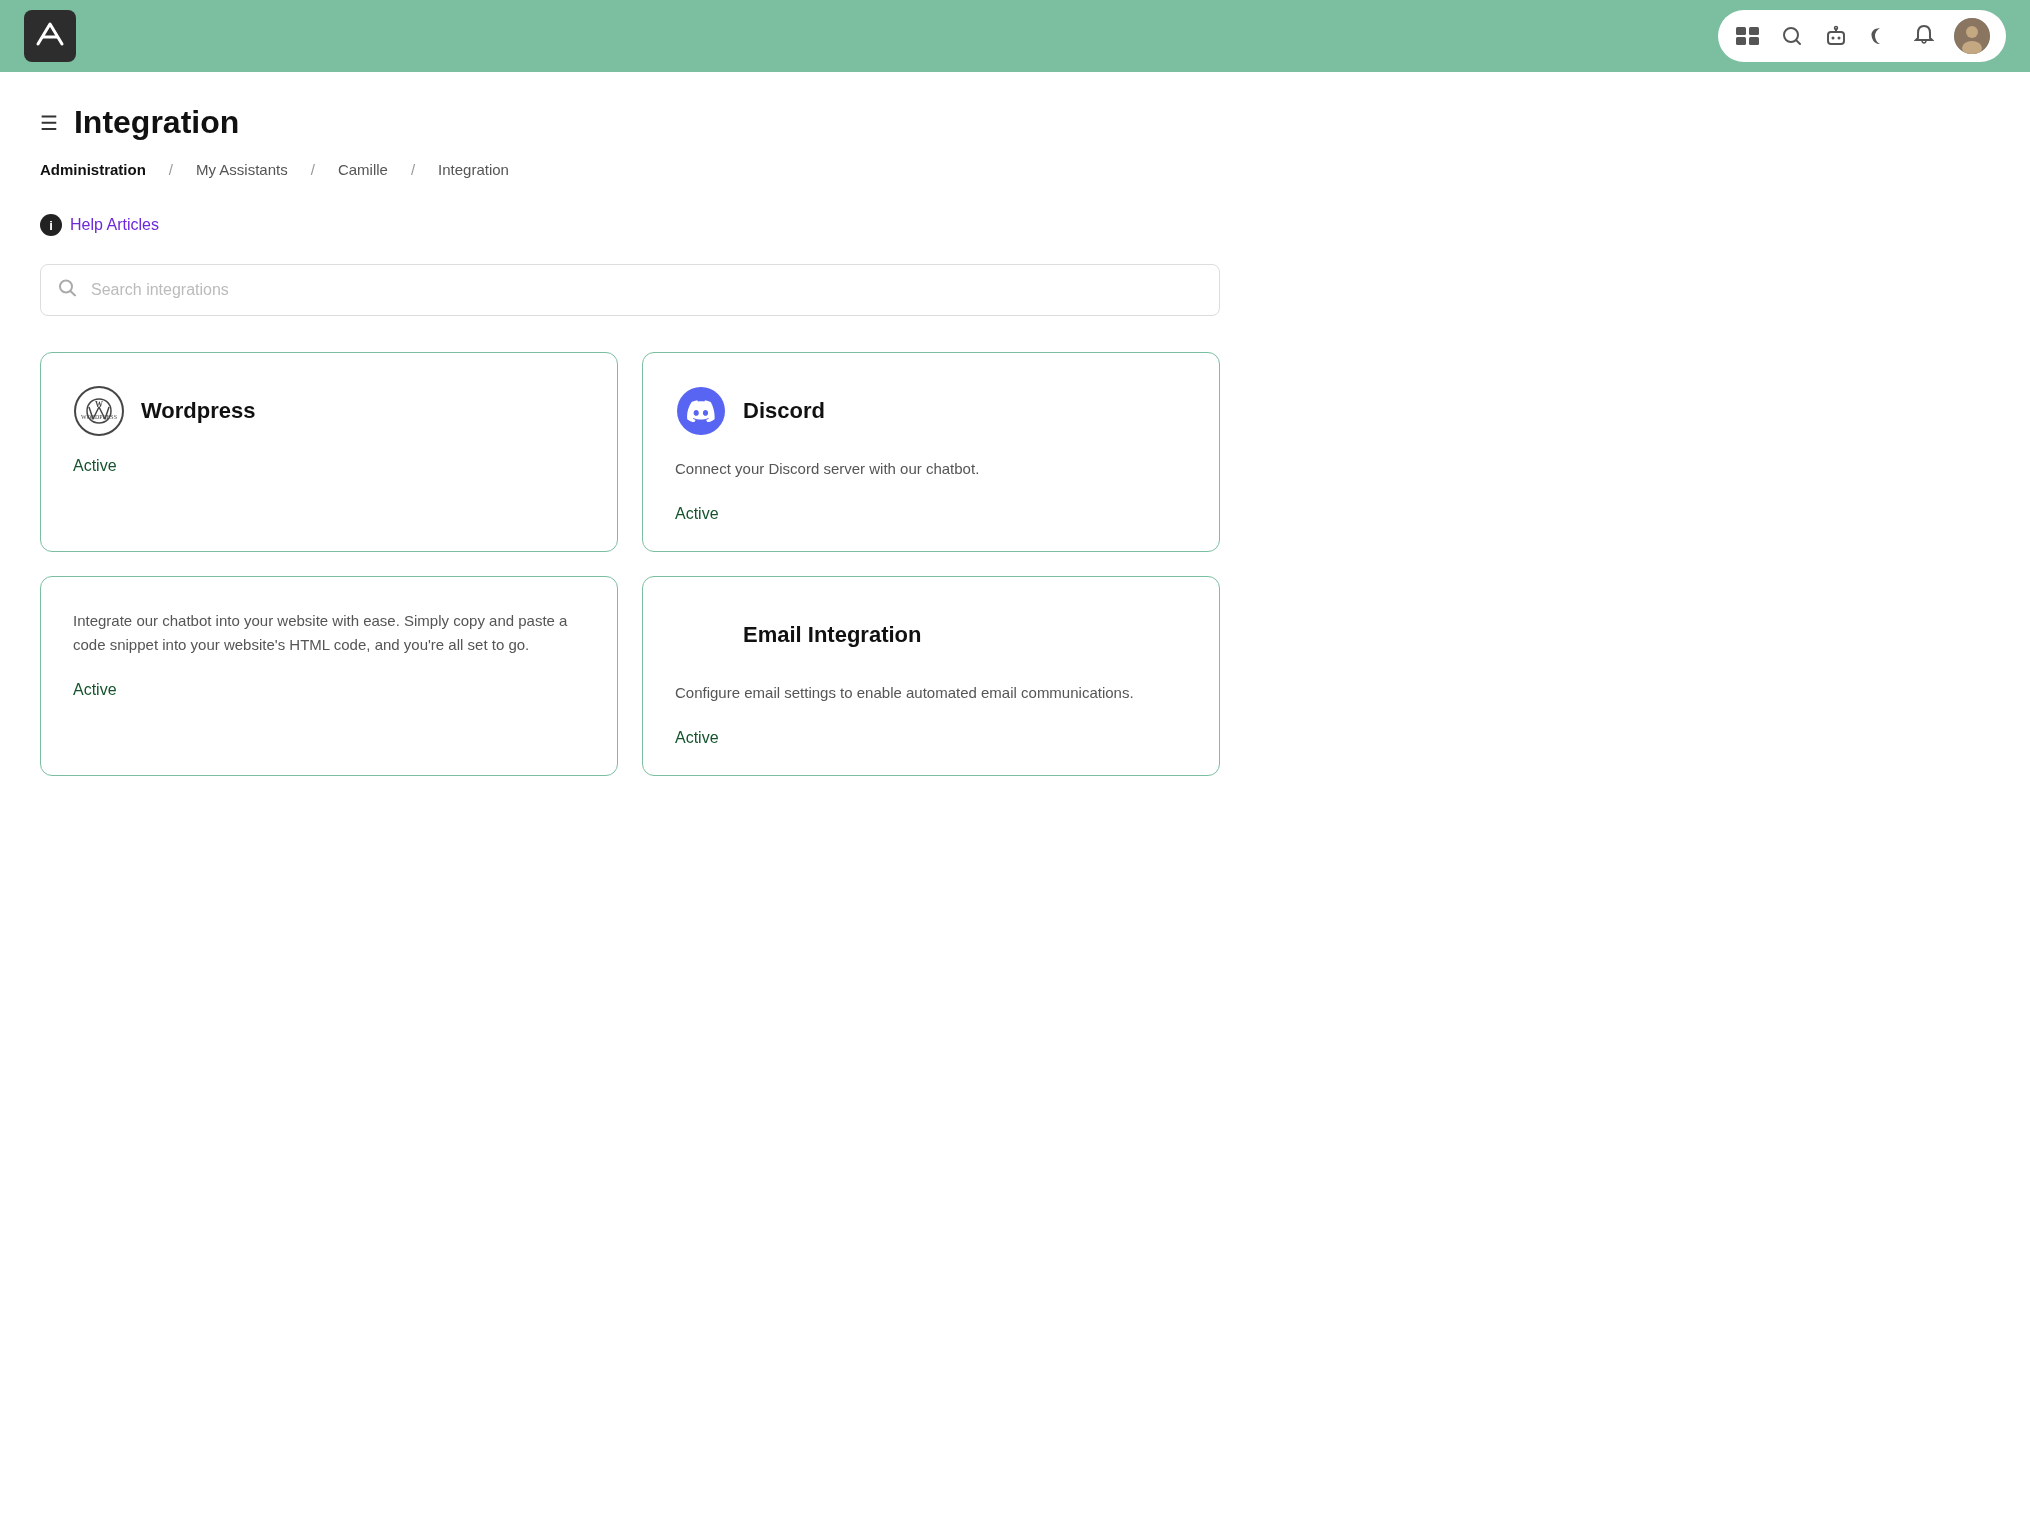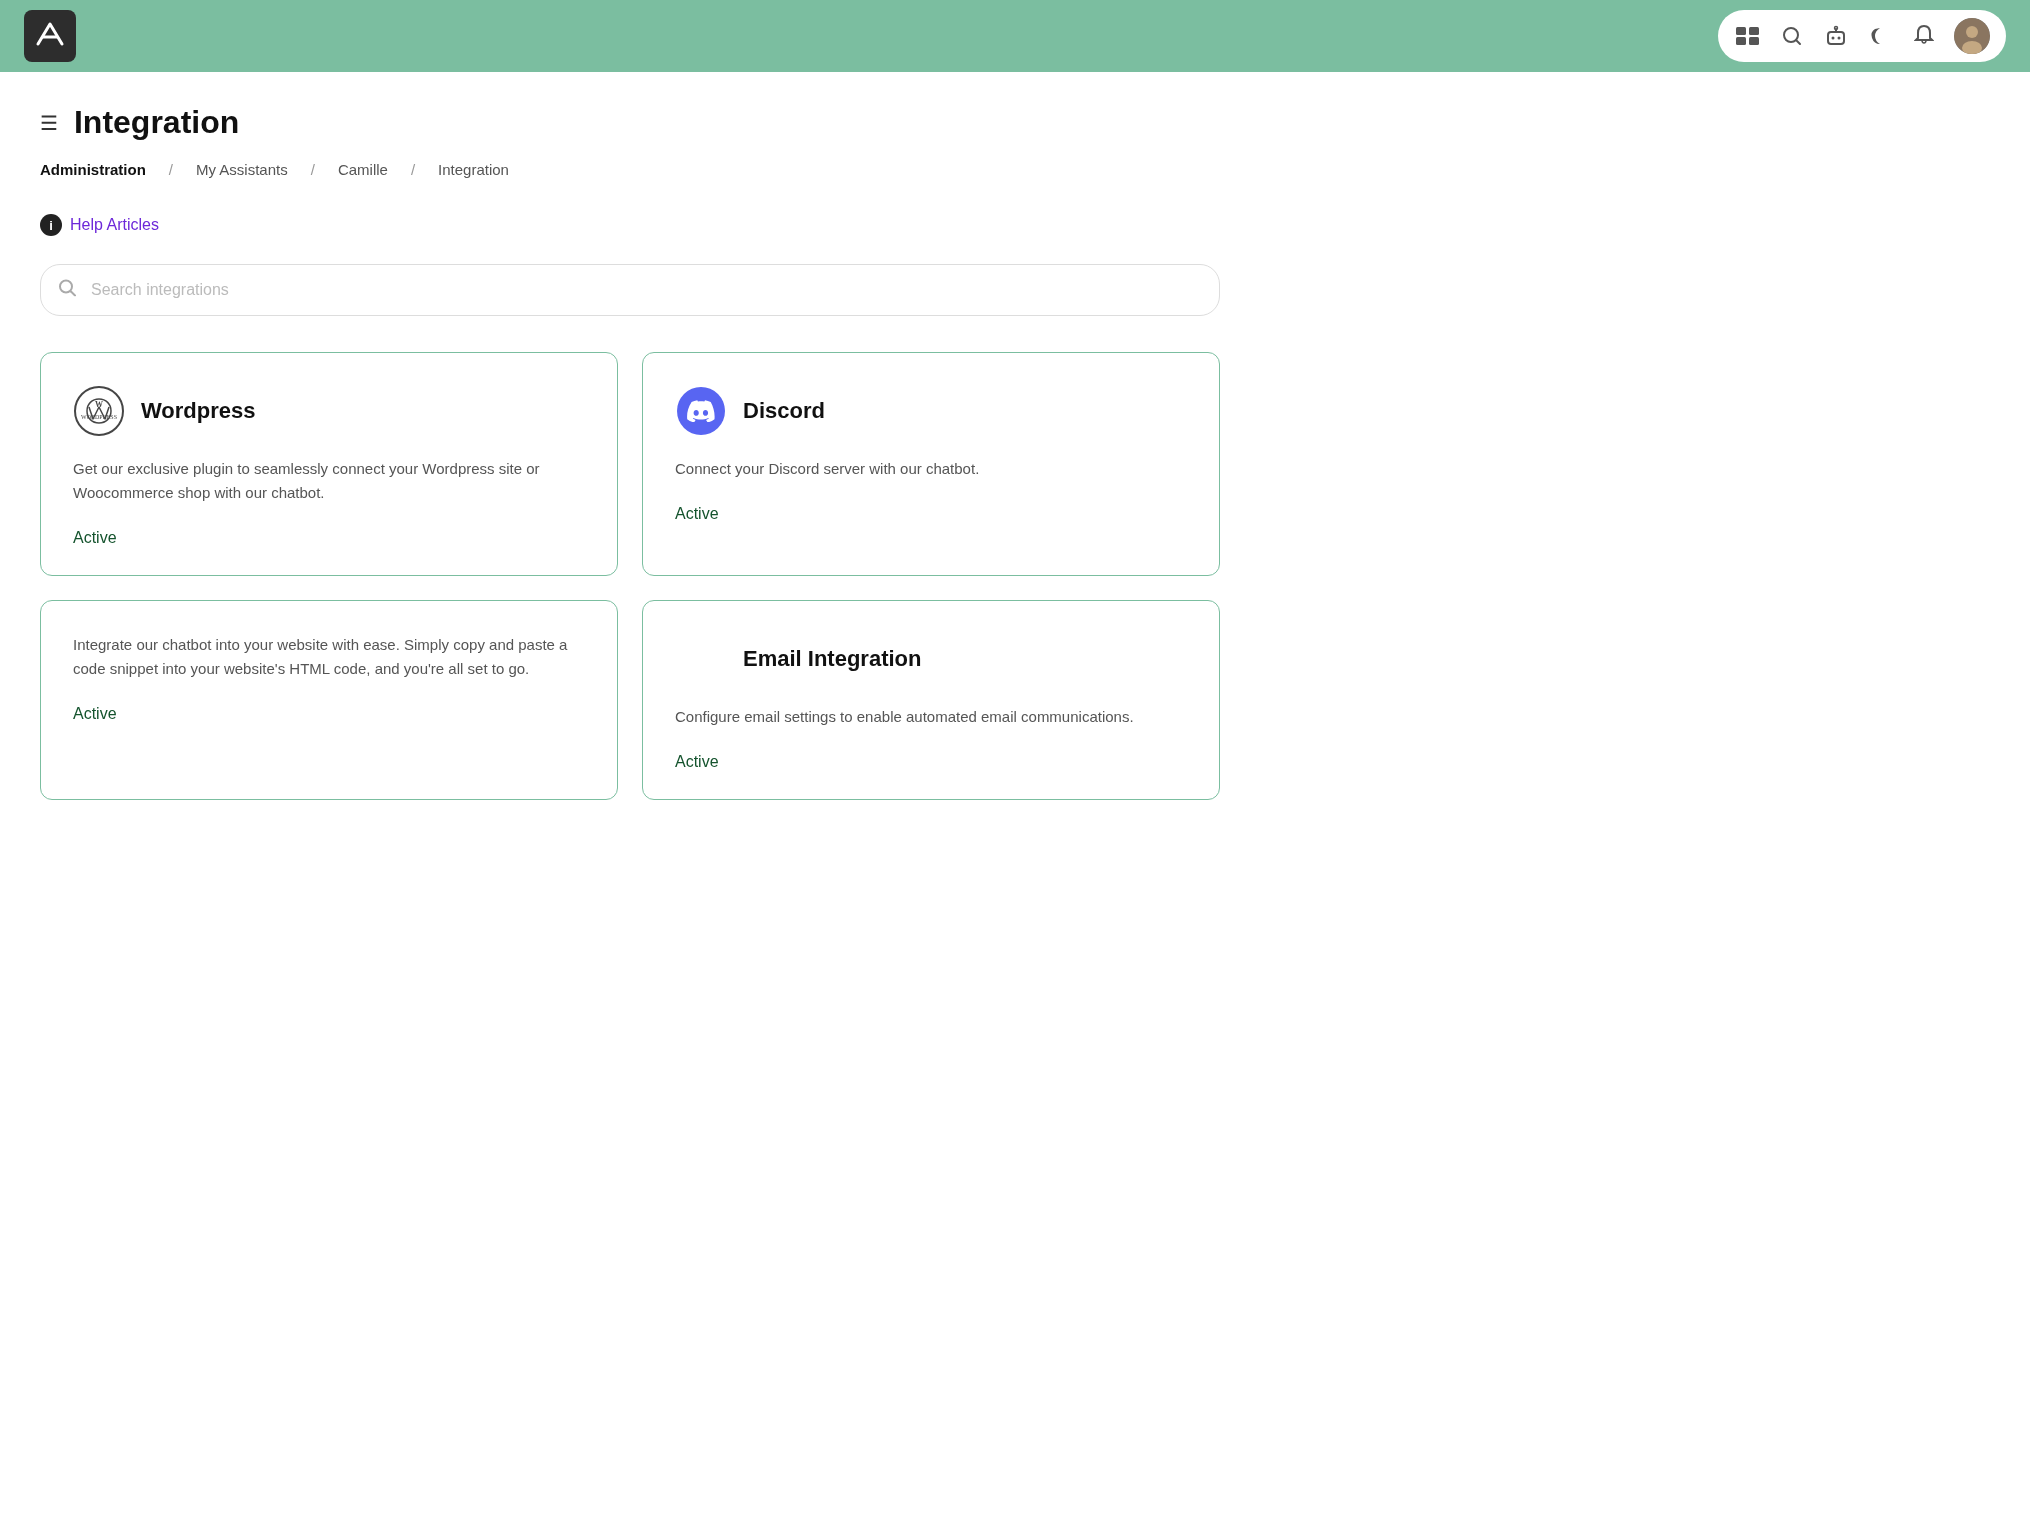--- a/index.html
+++ b/index.html
@@ -134,21 +134,21 @@
       left: 18px;
       top: 50%;
       transform: translateY(-50%);
       color: #aaa;
       font-size: 18px;
     }
     .search-input {
       width: 100%;
       padding: 16px 18px 16px 50px;
       border: 1.5px solid #ddd;
-      border-radius: 20px;
+      border-radius: 8px;
       font-size: 16px;
       color: #999;
       outline: none;
     }
     .search-input::placeholder { color: #bbb; }
 
     
     .cards-grid {
       display: grid;
       grid-template-columns: 1fr 1fr;
@@ -302,21 +302,20 @@
             <circle cx="26" cy="26" r="22" fill="white"></circle>
             <text x="26" y="22" text-anchor="middle" font-size="8" fill="#464646" font-weight="bold" font-family="Georgia,serif">W</text>
             <text x="26" y="34" text-anchor="middle" font-size="6" fill="#464646" font-family="Georgia,serif">WORDPRESS</text>
 
             <path d="M14 26 C14 19 19 14 26 14 C33 14 38 19 38 26 C38 33 33 38 26 38 C19 38 14 33 14 26Z" fill="none" stroke="#464646" stroke-width="1.5"></path>
             <path d="M16 22 L20 34 L26 22 L32 34 L36 22" stroke="#464646" stroke-width="1.5" fill="none" stroke-linejoin="round"></path>
           </svg>
         </div>
         <span class="card-title">Wordpress</span>
       </div>
-      <p class="card-desc">Get our exclusive plugin to seamlessly connect your Wordpress site or Woocommerce shop with our chatbot.</p>
       <span class="card-status">Active</span>
     </div>
 
     <div class="card">
       <div class="card-header">
         <div class="card-logo">
           <div class="discord-logo">
             <svg width="28" height="22" viewBox="0 0 28 22" fill="white">
               <path d="M23.7 1.9C21.9 1.1 20 0.5 18 0.2C17.8 0.6 17.5 1.1 17.3 1.5C15.2 1.2 13.1 1.2 11 1.5C10.8 1.1 10.5 0.6 10.3 0.2C8.3 0.5 6.4 1.1 4.6 1.9C0.7 7.8 -0.3 13.5 0.2 19.2C2.5 20.9 4.8 21.9 7 22.5C7.6 21.7 8.1 20.8 8.6 19.9C7.6 19.5 6.7 19 5.8 18.4C6 18.2 6.2 18.1 6.4 17.9C11.2 20.1 16.5 20.1 21.3 17.9C21.5 18.1 21.7 18.2 21.9 18.4C21 19 20.1 19.5 19.1 19.9C19.6 20.8 20.1 21.7 20.7 22.5C22.9 21.9 25.2 20.9 27.5 19.2C28.1 12.6 26.4 6.9 23.7 1.9ZM9.2 15.8C7.8 15.8 6.6 14.5 6.6 12.9C6.6 11.3 7.8 10 9.2 10C10.6 10 11.8 11.3 11.8 12.9C11.8 14.5 10.6 15.8 9.2 15.8ZM18.5 15.8C17.1 15.8 15.9 14.5 15.9 12.9C15.9 11.3 17.1 10 18.5 10C19.9 10 21.1 11.3 21.1 12.9C21.1 14.5 19.9 15.8 18.5 15.8Z"></path>
             </svg>

